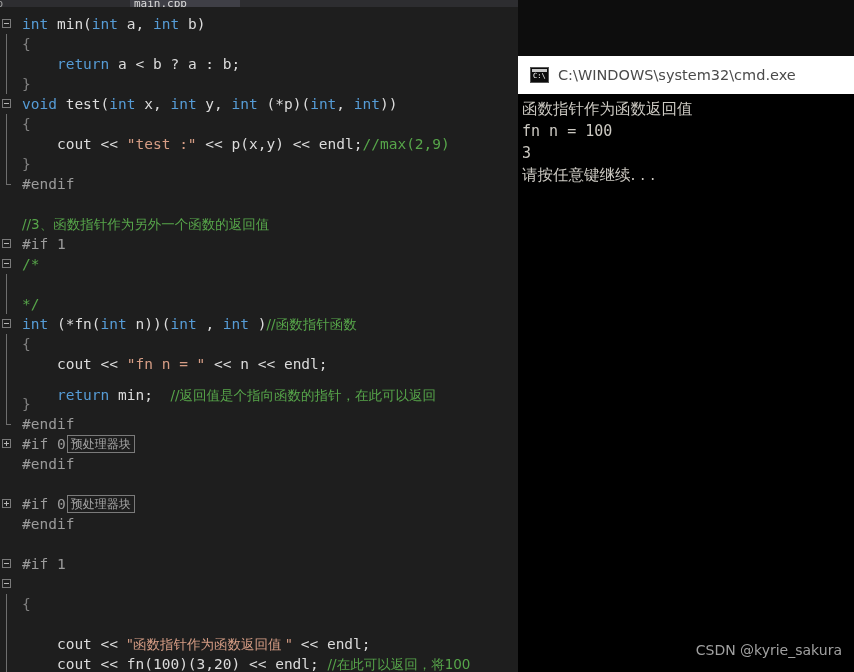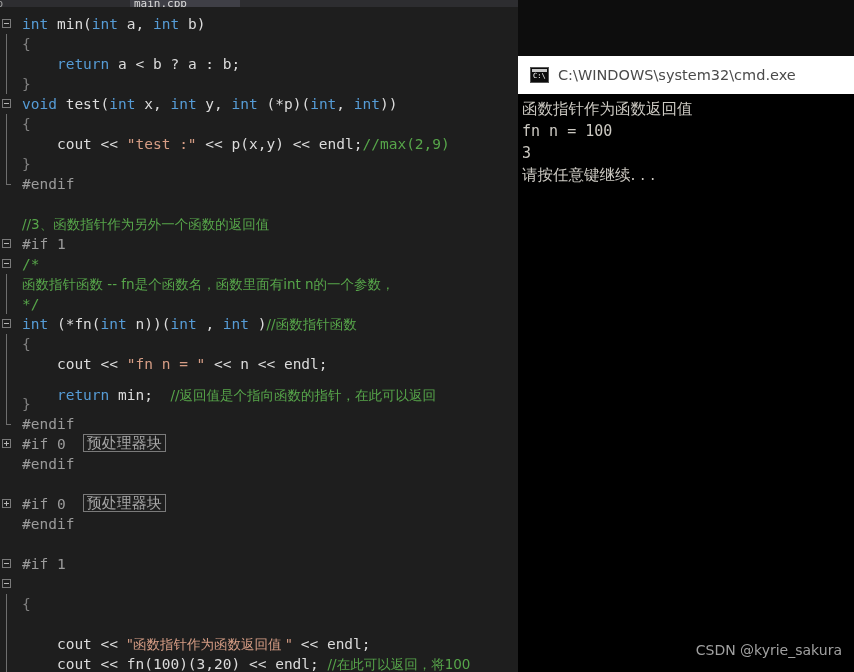--- a/index.html
+++ b/index.html
@@ -139,23 +139,23 @@
     width: 5px;
     height: 1px;
     background: #6e6e6e;
   }
 
   
   .collapsed-chip {
     display: inline-block;
     border: 1px solid #7a7a7a;
     padding: 0px 3px;
-    margin-left: 17px;
+    margin-left: 1px;
     line-height: 16px;
-    font-size: 15px;
+    font-size: 12px;
     color: #a6a6a6;
     vertical-align: 1px;
     font-family: "DejaVu Sans", "Liberation Sans", sans-serif;
   }
 
   
   .cjk { font-family: "DejaVu Sans", "Liberation Sans", sans-serif; font-size: 13.5px; }
 
   
   #desktop {
@@ -301,21 +301,20 @@
         <div class="line" style="top: 67px;"><span class="txt"><span class="br">}</span></span></div>
         <div class="line" style="top: 87px;"><span class="txt"><span class="kw">void</span><span class="pl"> test(</span><span class="kw">int</span><span class="pl"> x, </span><span class="kw">int</span><span class="pl"> y, </span><span class="kw">int</span><span class="pl"> (*p)(</span><span class="kw">int</span><span class="pl">, </span><span class="kw">int</span><span class="pl">))</span></span></div>
         <div class="line" style="top: 107px;"><span class="txt"><span class="br">{</span></span></div>
         <div class="line" style="top: 127px;"><span class="txt"><span class="pl">    cout &lt;&lt; </span><span class="str">"test :"</span><span class="pl"> &lt;&lt; p(x,y) &lt;&lt; endl;</span><span class="cm">//max(2,9)</span></span></div>
         <div class="line" style="top: 147px;"><span class="txt"><span class="br">}</span></span></div>
         <div class="line" style="top: 167px;"><span class="txt"><span class="pp">#endif</span></span></div>
         <div class="line" style="top: 187px;"><span class="txt"></span></div>
         <div class="line" style="top: 207px; text-decoration: underline;"><span class="txt"><span class="cm cjk">//3、函数指针作为另外一个函数的返回值</span></span></div>
         <div class="line" style="top: 227px;"><span class="txt"><span class="pp">#if 1</span></span></div>
         <div class="line" style="top: 247px;"><span class="txt"><span class="cm">/*</span></span></div>
-        <div class="line" style="top: 267px;"><span class="txt"><span class="cm cjk">函数指针函数 -- fn是个函数名，函数里面有int n的一个参数，</span></span></div>
         <div class="line" style="top: 287px;"><span class="txt"><span class="cm">*/</span></span></div>
         <div class="line" style="top: 307px;"><span class="txt"><span class="kw">int</span><span class="pl"> (*fn(</span><span class="kw">int</span><span class="pl"> n))(</span><span class="kw">int</span><span class="pl"> , </span><span class="kw">int</span><span class="pl"> )</span><span class="cm cjk">//函数指针函数</span></span></div>
         <div class="line" style="top: 327px;"><span class="txt"><span class="br">{</span></span></div>
         <div class="line" style="top: 347px;"><span class="txt"><span class="pl">    cout &lt;&lt; </span><span class="str">"fn n = "</span><span class="pl"> &lt;&lt; n &lt;&lt; endl;</span></span></div>
         <div class="line" style="top: 378px;"><span class="txt"><span class="pl">    </span><span class="kw">return</span><span class="pl"> min;  </span><span class="cm cjk">//返回值是个指向函数的指针，在此可以返回</span></span></div>
         <div class="line" style="top: 387px;"><span class="txt"><span class="br">}</span></span></div>
         <div class="line" style="top: 407px;"><span class="txt"><span class="pp">#endif</span></span></div>
         <div class="line" style="top: 427px;"><span class="txt"><span class="pp">#if 0</span><span class="collapsed-chip">预处理器块</span></span></div>
         <div class="line" style="top: 447px;"><span class="txt"><span class="pp">#endif</span></span></div>
         <div class="line" style="top: 487px;"><span class="txt"><span class="pp">#if 0</span><span class="collapsed-chip">预处理器块</span></span></div>

